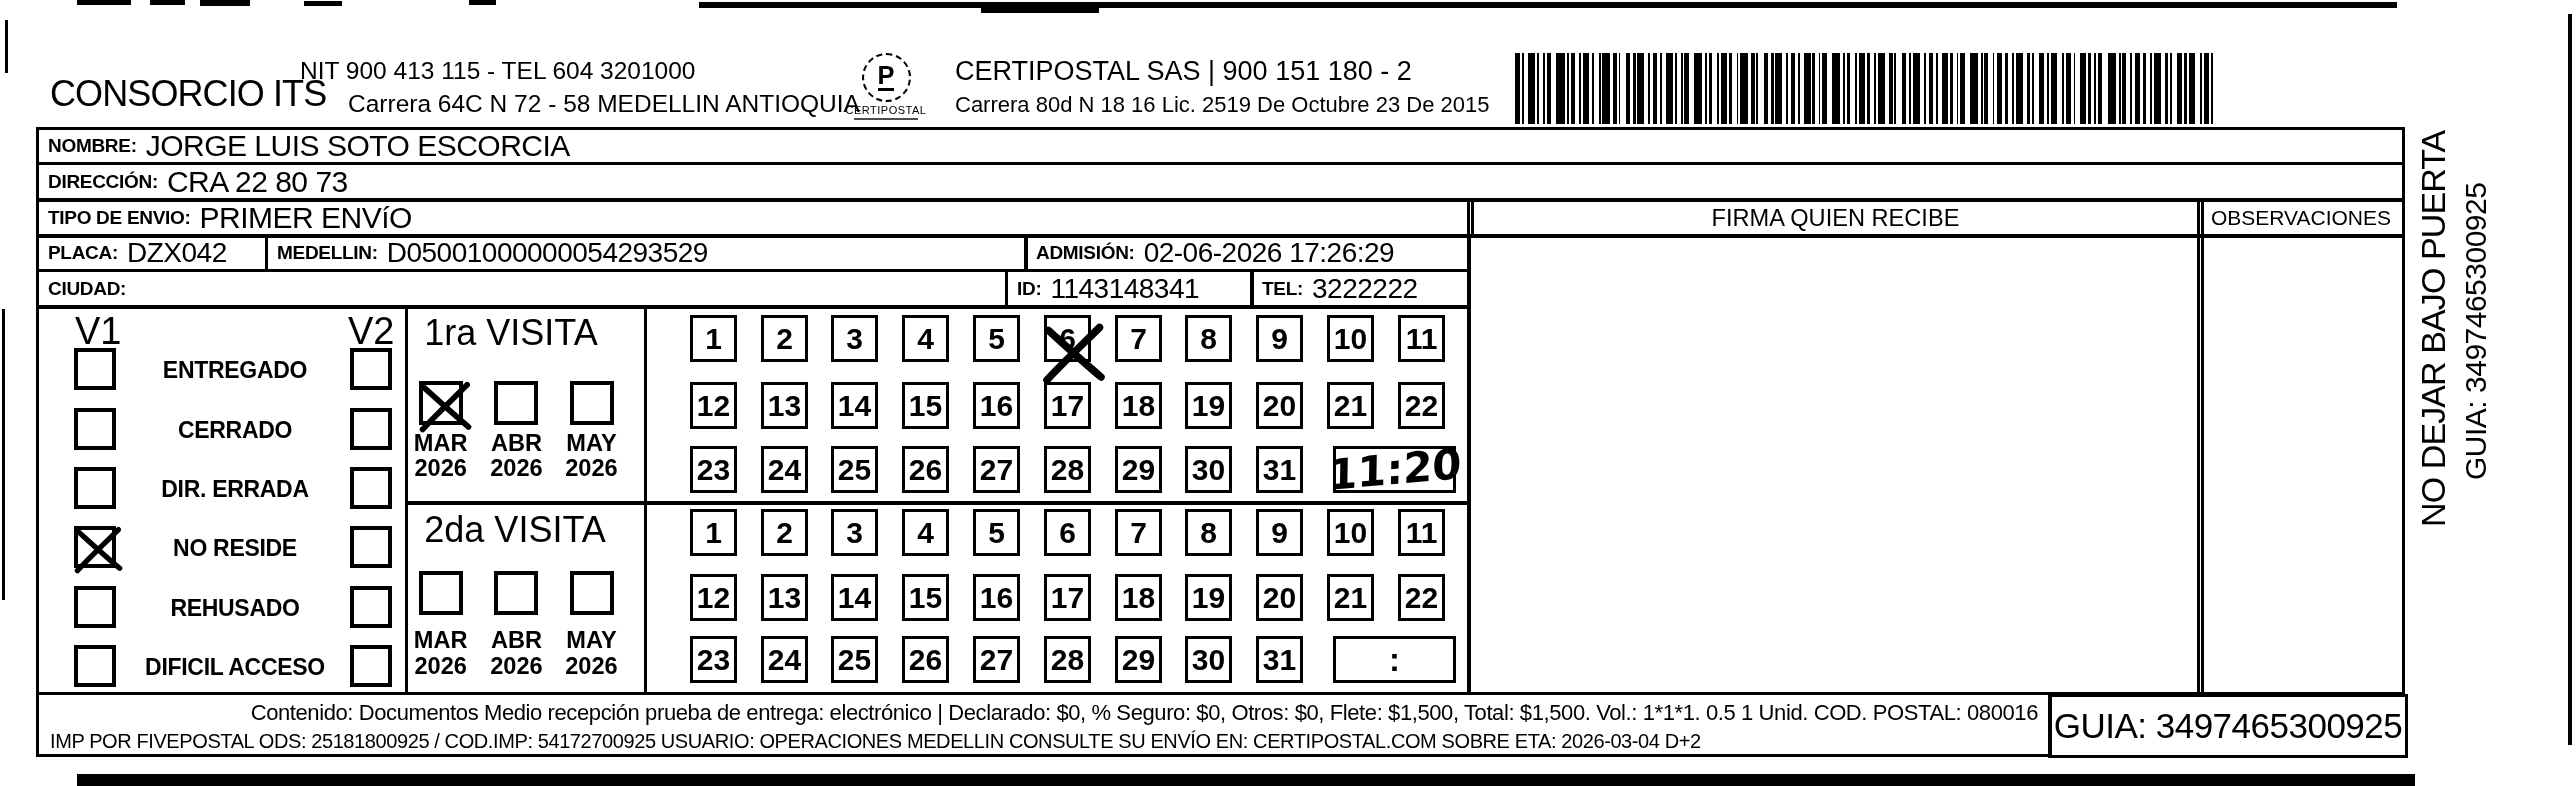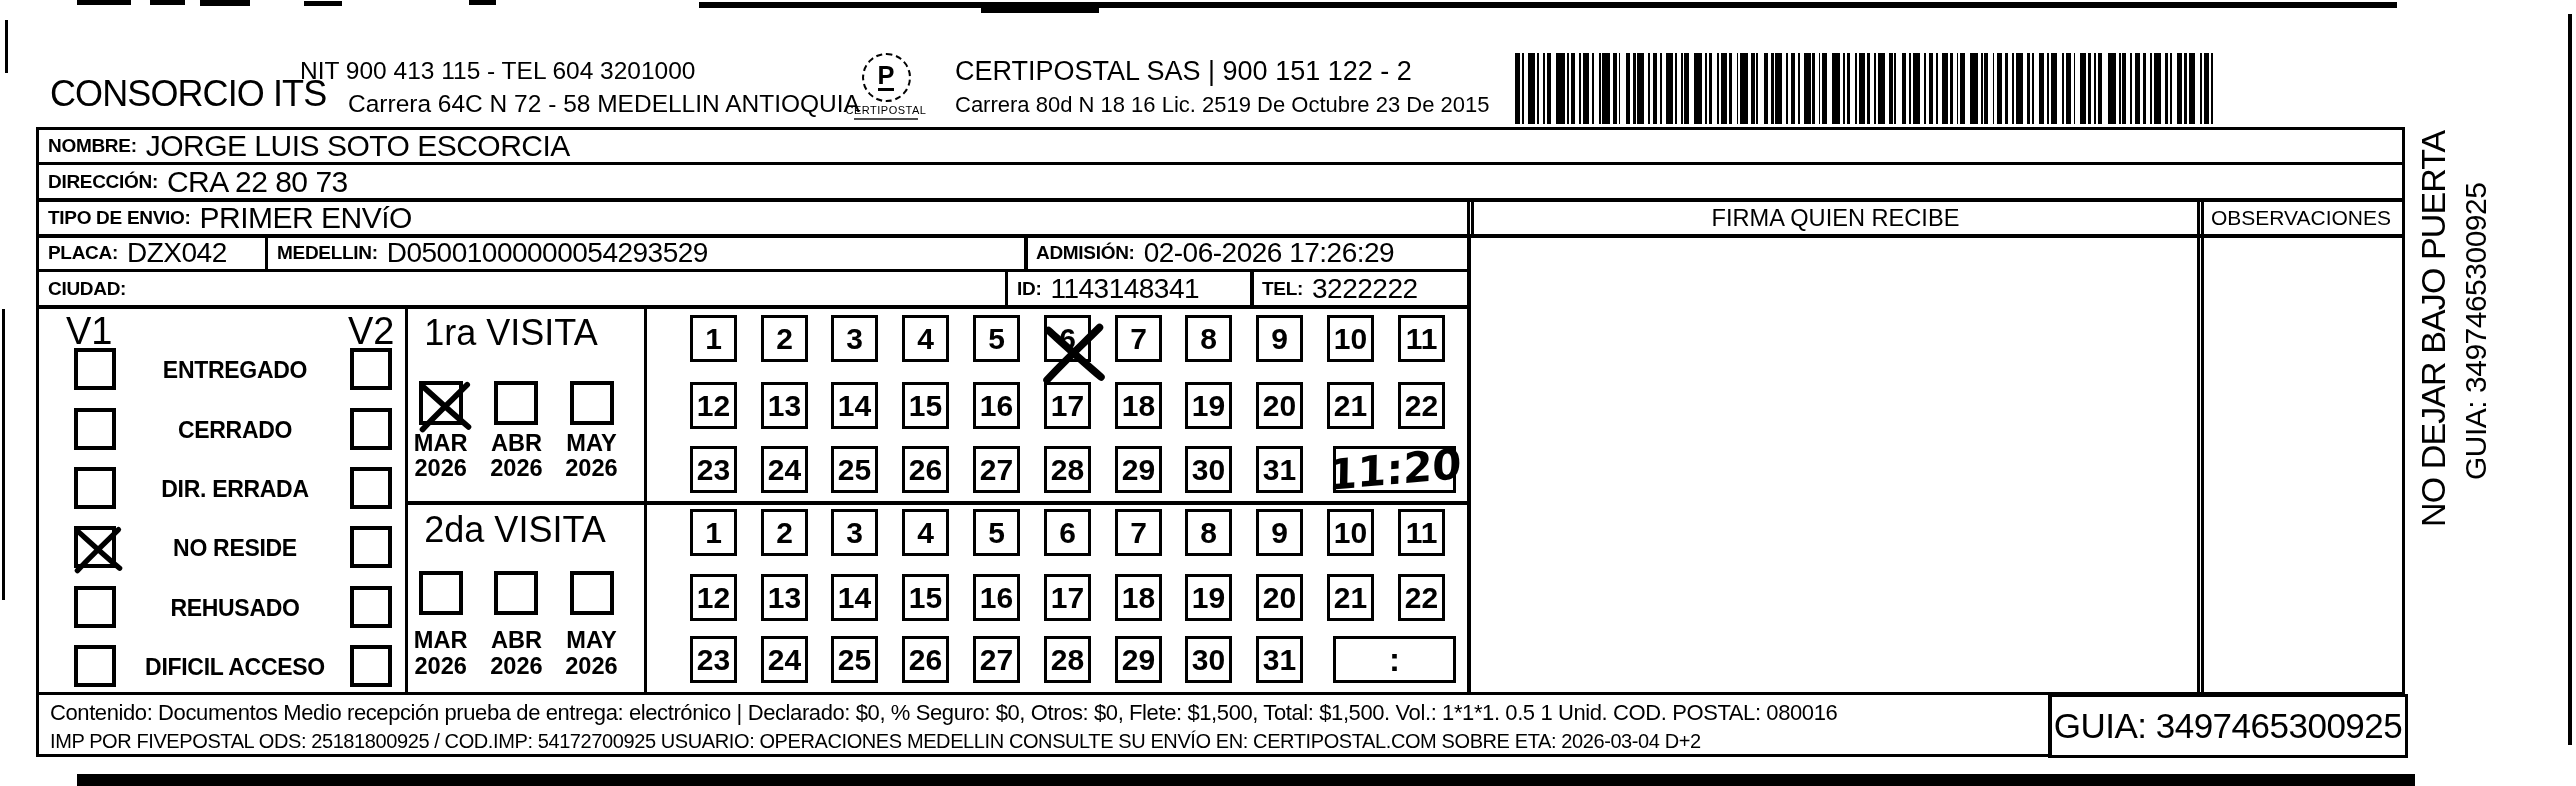--- a/index.html
+++ b/index.html
@@ -42,21 +42,21 @@
   <div class="a bold" style="left:300px;top:90px;font-size:24.5px;margin-left:48px;">Carrera 64C N 72 - 58 MEDELLIN ANTIOQUIA</div>
 
   <div class="a" style="left:844px;top:53px;width:84px;text-align:center;">
     <div style="margin:0 auto;width:45px;height:45px;border:2.7px dashed #000;border-radius:50%;display:flex;align-items:center;justify-content:center;">
       <span style="font-weight:bold;font-size:25.4px;border-bottom:3.6px solid #000;line-height:23.6px;">P</span>
     </div>
     <div class="bold" style="font-size:11px;margin-top:1.8px;letter-spacing:0.5px;">CERTIPOSTAL</div>
     <div style="margin:1.8px auto 0;width:64px;height:2.7px;background:#000;opacity:.7;"></div>
   </div>
 
-  <div class="a bold" style="left:955px;top:56px;font-size:27px;">CERTIPOSTAL SAS | 900 151 122 - 2</div>
+  <div class="a bold" style="left:955px;top:56px;font-size:27px;">CERTIPOSTAL SAS | 900 151 180 - 2</div>
   <div class="a bold" style="left:955px;top:92px;font-size:22px;">Carrera 80d N 18 16  Lic. 2519 De Octubre 23 De 2015</div>
 
   <div class="a" id="barcode" style="left:1515px;top:53px;width:712px;height:71px;display:flex;align-items:stretch;overflow:hidden;">
       <div class="bar" style="width: 4.5px; margin-right: 2.7px;"></div>
       <div class="bar" style="width: 1.8px; margin-right: 4.5px;"></div>
       <div class="bar" style="width: 6.4px; margin-right: 1.8px;"></div>
       <div class="bar" style="width: 2.7px; margin-right: 3.6px;"></div>
       <div class="bar" style="width: 1.8px; margin-right: 1.8px;"></div>
       <div class="bar" style="width: 4.5px; margin-right: 5.4px;"></div>
       <div class="bar" style="width: 8.2px; margin-right: 2.7px;"></div>
@@ -195,21 +195,21 @@
   <div class="cell rowflex" style="left:1005px;top:269px;width:249px;height:40px;">
     <span class="lbl">ID:</span>
     <span class="val">1143148341</span>
   </div>
   <div class="cell rowflex" style="left:1250px;top:269px;width:221px;height:40px;">
     <span class="lbl">TEL:</span>
     <span class="val">3222222</span>
   </div>
 
   <div class="cell" id="status-panel" style="left:36px;top:305px;width:372px;height:390px;">
-    <div class="a bold" style="left:27px;top:1.8px;font-size:38px;">V1</div>
+    <div class="a bold" style="left:36px;top:1.8px;font-size:38px;">V1</div>
     <div class="a bold" style="left:309px;top:1.8px;font-size:38px;">V2</div>
     <div id="status-rows">
         <div class="cb" style="position: absolute; left: 35px; top: 40px;"></div>
         <div style="position: absolute; left: 87px; top: 49px; width: 218px; text-align: center; font-weight: bold; font-size: 23px; letter-spacing: -0.3px;">ENTREGADO</div>
         <div class="cb" style="position: absolute; left: 311px; top: 40px;"></div>
         <div class="cb" style="position: absolute; left: 35px; top: 100px;"></div>
         <div style="position: absolute; left: 87px; top: 109px; width: 218px; text-align: center; font-weight: bold; font-size: 23px; letter-spacing: -0.3px;">CERRADO</div>
         <div class="cb" style="position: absolute; left: 311px; top: 100px;"></div>
         <div class="cb" style="position: absolute; left: 35px; top: 159px;"></div>
         <div style="position: absolute; left: 87px; top: 168px; width: 218px; text-align: center; font-weight: bold; font-size: 23px; letter-spacing: -0.3px;">DIR. ERRADA</div>
@@ -335,21 +335,21 @@
       <div class="daybox" style="left: 609px; top: 132px;">31</div>
       <div class="daybox" style="left: 686px; top: 132px; width: 123px;">
         <span style="font-size: 33px; font-weight: bold;">:</span>
       </div>
     </div>
 
   <div class="cell" style="left:1467px;top:234px;width:737px;height:461px;"></div>
   <div class="cell" style="left:2197px;top:234px;width:208px;height:461px;"></div>
 
   <div class="cell" style="left:36px;top:692px;width:2016px;height:65px;padding:5.4px 11px;overflow:hidden;">
-    <div style="font-size:22px;letter-spacing:-0.4px;white-space:nowrap;">Contenido: Documentos Medio recepción prueba de entrega: electrónico | Declarado: $0, % Seguro: $0, Otros: $0, Flete: $1,500, Total: $1,500. Vol.: 1*1*1. 0.5  1 Unid. COD. POSTAL: 080016</div>
+    <div style="font-size:22px;letter-spacing:-0.4px;white-space:nowrap;text-align:right;">Contenido: Documentos Medio recepción prueba de entrega: electrónico | Declarado: $0, % Seguro: $0, Otros: $0, Flete: $1,500, Total: $1,500. Vol.: 1*1*1. 0.5  1 Unid. COD. POSTAL: 080016</div>
     <div class="bold" style="font-size:20px;letter-spacing:-0.4px;white-space:nowrap;margin-top:3.6px;">IMP POR FIVEPOSTAL ODS: 25181800925 / COD.IMP: 54172700925 USUARIO: OPERACIONES MEDELLIN CONSULTE SU ENVÍO EN: CERTIPOSTAL.COM SOBRE ETA: 2026-03-04 D+2</div>
   </div>
   <div class="cell" style="left:2048px;top:694px;width:360px;height:64px;display:flex;align-items:center;justify-content:center;">
     <span style="font-size:35px;letter-spacing:-0.5px;">GUIA: 3497465300925</span>
   </div>
 
   <div class="vtext bold" style="left:2408px;top:129px;width:51px;height:400px;font-size:34px;letter-spacing:-0.9px;">NO DEJAR BAJO PUERTA</div>
   <div class="vtext" style="left:2455px;top:159px;width:42px;height:345px;font-size:30px;letter-spacing:-0.5px;">GUIA: 3497465300925</div>
 
 </div>

